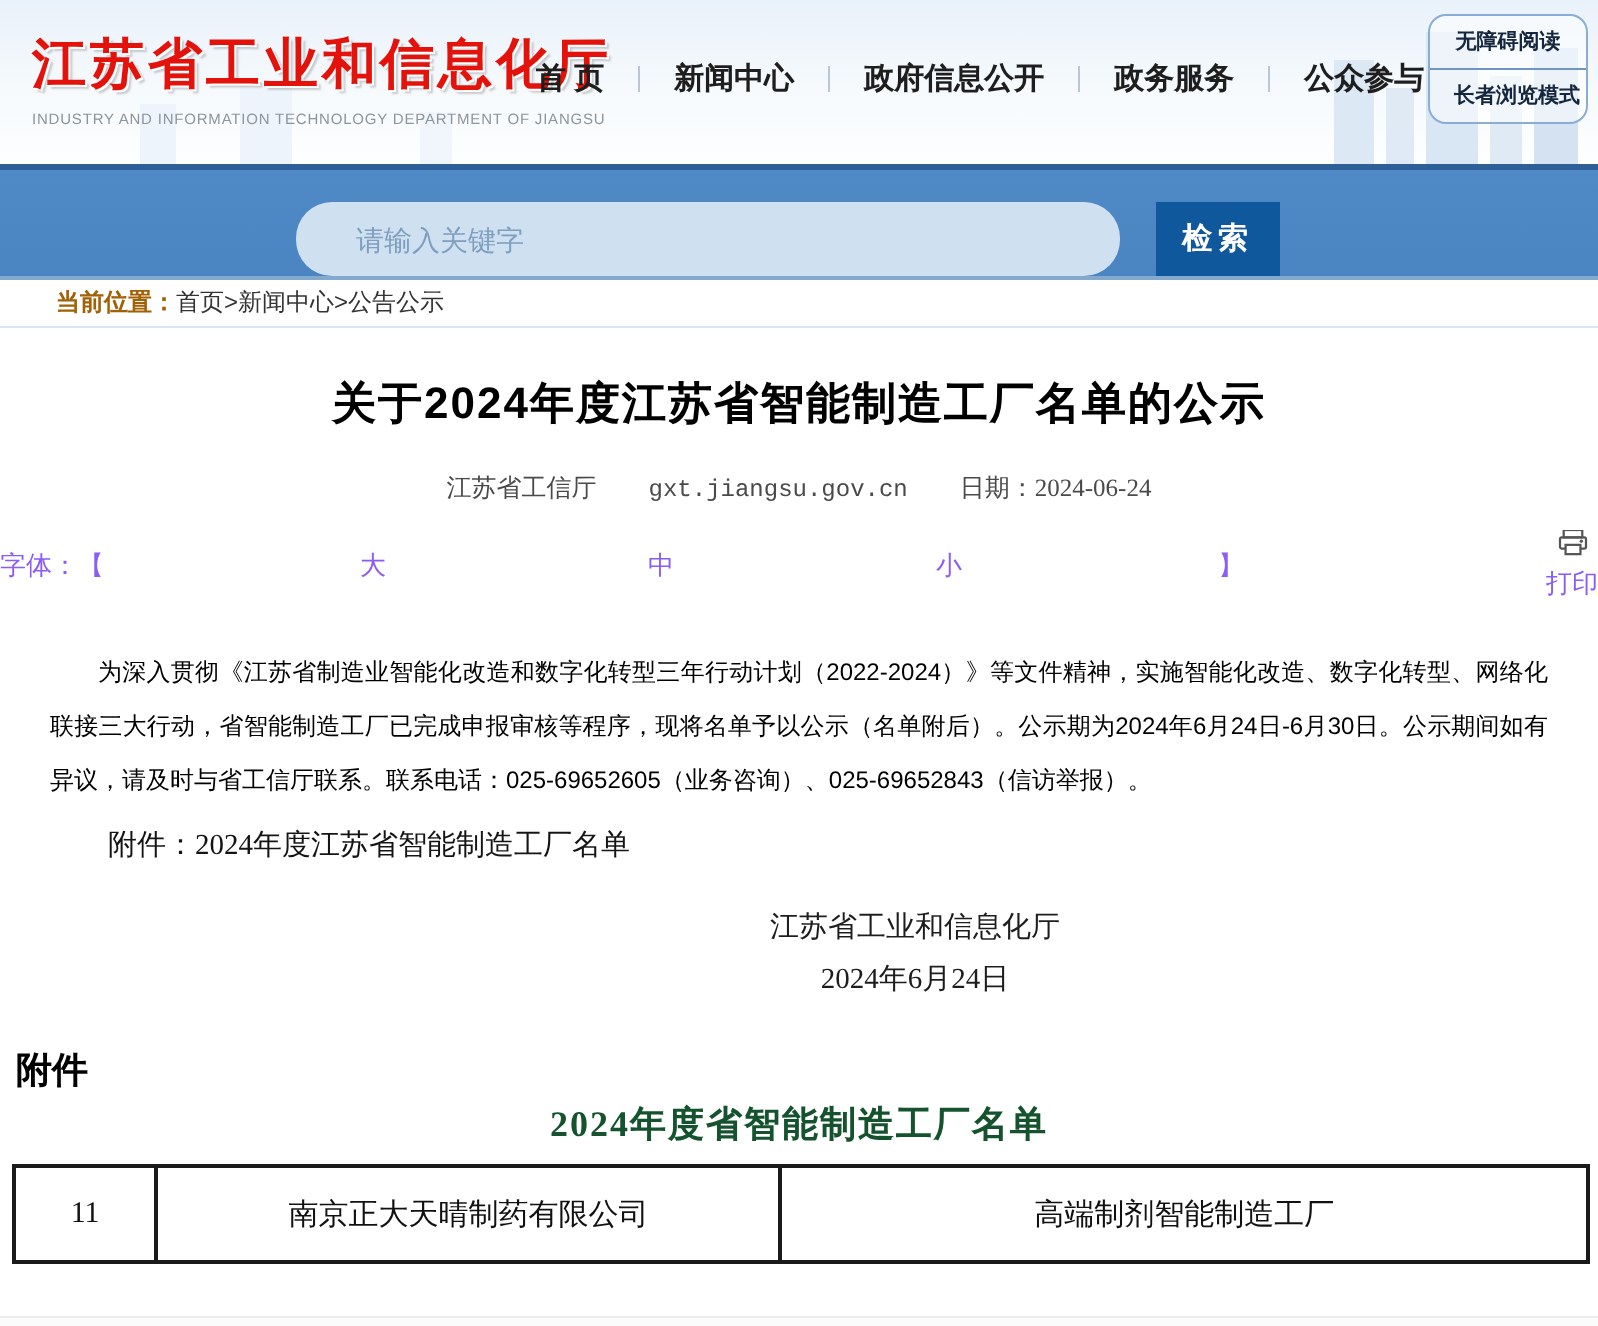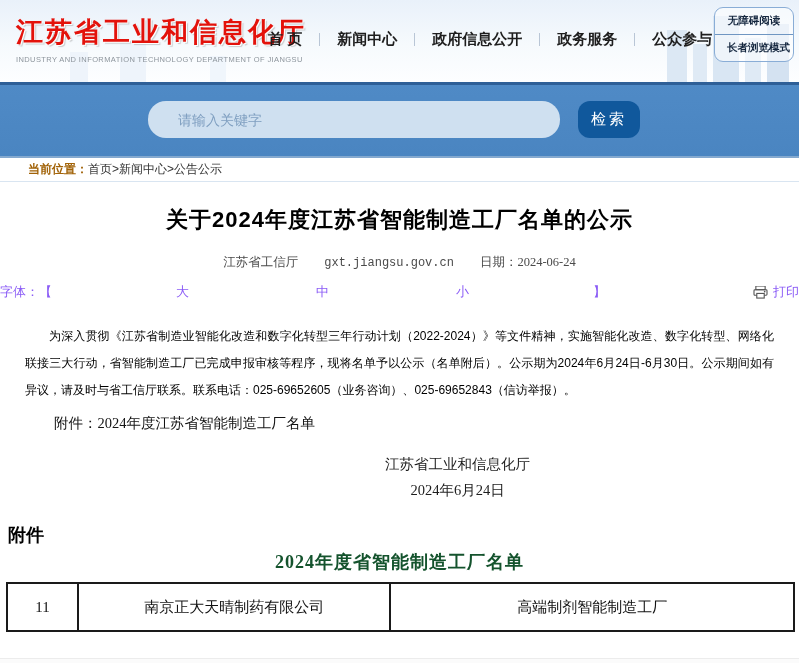--- a/index.html
+++ b/index.html
@@ -50,34 +50,34 @@
     background:rgba(255,255,255,.55); overflow:hidden;
   }
   .access-item{
     display:block; text-align:center; font-size:10.5px; font-weight:bold;
     color:#15273f; padding:6px 12px; cursor:pointer; white-space:nowrap;
   }
   .access-item.first{ border-bottom:1px solid #6f96c2; }
 
   
   .blue-band{
-    height:74px; background:linear-gradient(180deg,#4f8ac6 0%,#4a85c1 100%);
+    height:56px; background:linear-gradient(180deg,#4f8ac6 0%,#4a85c1 100%);
     border-top:3px solid #2e5f97; position:relative;
   }
   .search-input{
     position:absolute; left:148px; top:16px; width:412px; height:37px;
     border:none; outline:none; border-radius:18px; background:#cfe0f0;
     padding:0 20px 0 30px; font-size:14px; color:#2a4a6b;
     font-family:"Liberation Sans", sans-serif;
   }
   .search-input::placeholder{ color:#7f9fc0; opacity:1; }
   .search-btn{
     position:absolute; left:578px; top:16px; width:62px; height:37px;
-    background:#10589c; border:none; border-radius:12px; color:#ffffff;
-    font-size:15px; font-weight:normal; letter-spacing:3px; cursor:pointer;
+    background:#10589c; border:none; border-radius:0; color:#ffffff;
+    font-size:15px; font-weight:bold; letter-spacing:3px; cursor:pointer;
     font-family:"Liberation Sans", sans-serif;
   }
 
   
   .breadcrumb-row{
     height:26px; border-top:2px solid #84a9cf; border-bottom:1px solid #d9e5f1;
     display:flex; align-items:center; padding-left:28px; background:#ffffff;
     font-size:12px; color:#333333;
   }
   .breadcrumb-label{ font-weight:bold; color:#a16207;text-align:right; }
@@ -92,21 +92,21 @@
     margin-top:19px; display:flex; justify-content:center; align-items:center;
     gap:26px; font-size:12.5px; color:#4a4a4a;
     font-family:"Liberation Serif", serif;
   }
   .meta-site{ font-family:"Liberation Mono", monospace; font-size:12px; }
   .font-row{
     margin-top:12px; display:flex; justify-content:space-between; align-items:center;
     font-size:13px; color:#8b5cf6; gap:2px;
   }
   .font-size-opt{ cursor:pointer; margin:0 3px; }
-  .print-wrap{ display:flex; align-items:center; gap:5px; margin-left:26px; cursor:pointer; }
+  .print-wrap{ display:flex; align-items:center; gap:5px; margin-left:26px; cursor:pointer;flex-direction:column; }
   .print-icon{ width:15px; height:13px; }
 
   .article-body{
     margin:22px 25px 0 25px; font-family:Liberation Sans, sans-serif;
     font-size:12px; line-height:27px; color:#000000; text-align:justify;
     text-indent:2em;
   }
   .attachment-line{
     margin:6px 25px 0 25px; font-family:"Liberation Serif", serif;
     font-size:14.5px; line-height:27px; color:#141414; text-indent:2em;

